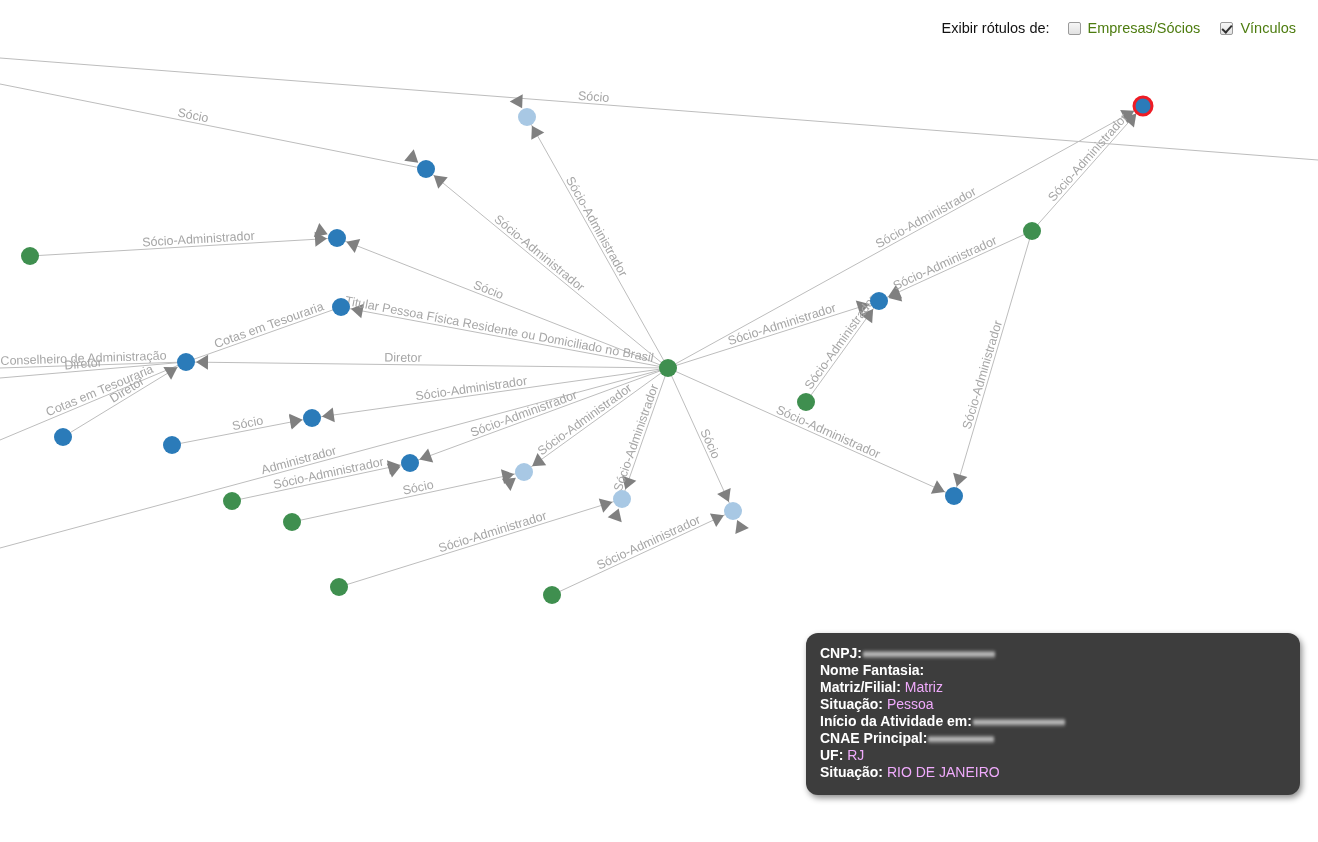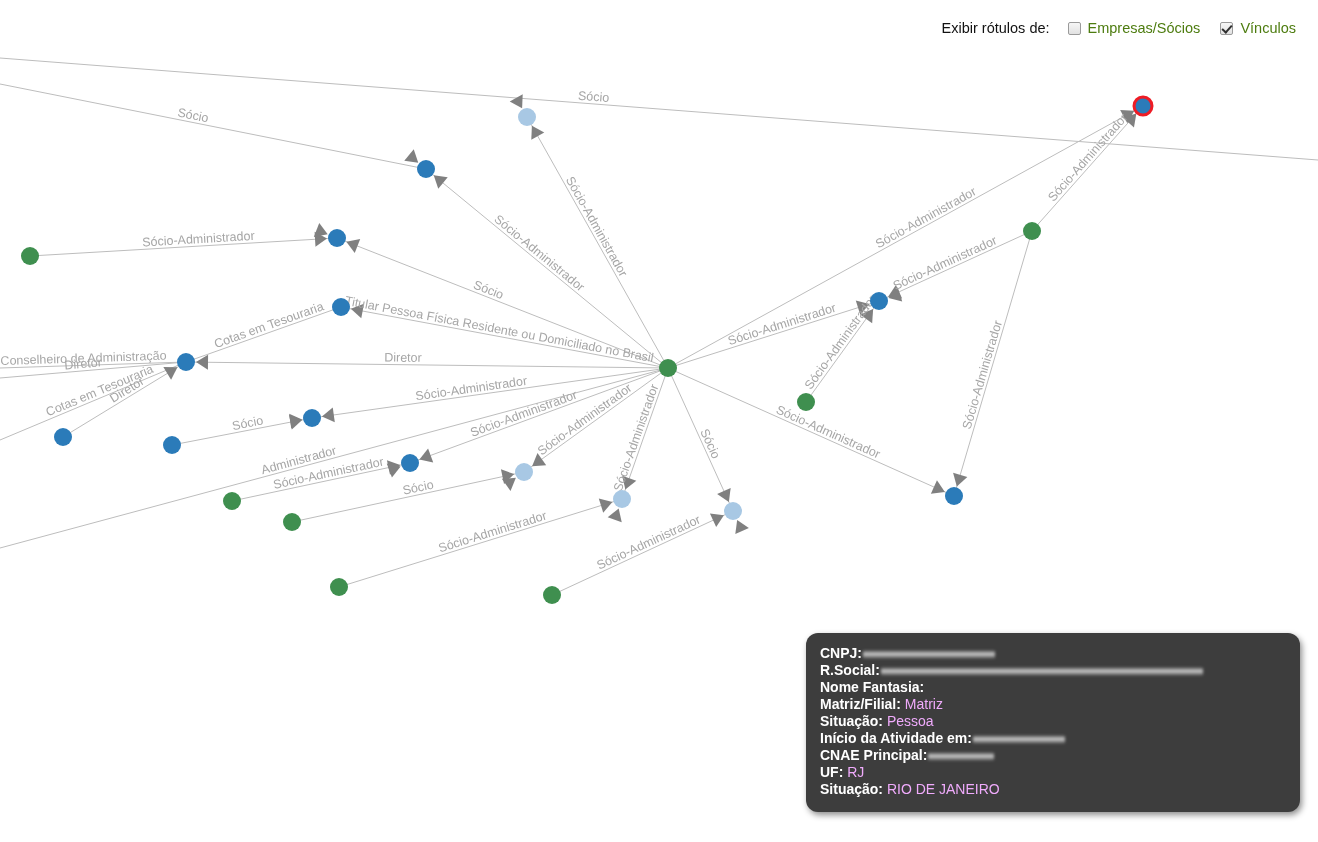--- a/index.html
+++ b/index.html
@@ -278,21 +278,20 @@
           <circle cx="954" cy="496" r="9" class="node-blue"></circle>
           <circle cx="1032" cy="231" r="9" class="node-green"></circle>
           <circle cx="1143" cy="106" r="9" class="node-sel"></circle>
         </g>
     </svg>
   </div>
 
   <div class="info-panel">
     <div id="info-rows">
         <div class="info-row"><span class="info-key">CNPJ:</span><span class="redact" style="width: 132px;"></span></div>
-        <div class="info-row"><span class="info-key">R.Social:</span><span class="redact" style="width: 322px;"></span></div>
         <div class="info-row"><span class="info-key">Nome Fantasia:</span></div>
         <div class="info-row"><span class="info-key">Matriz/Filial:</span><span class="info-val"> Matriz</span></div>
         <div class="info-row"><span class="info-key">Situação:</span><span class="info-val"> Pessoa</span></div>
         <div class="info-row"><span class="info-key">Início da Atividade em:</span><span class="redact" style="width: 92px;"></span></div>
         <div class="info-row"><span class="info-key">CNAE Principal:</span><span class="redact" style="width: 66px;"></span></div>
         <div class="info-row"><span class="info-key">UF:</span><span class="info-val"> RJ</span></div>
         <div class="info-row"><span class="info-key">Situação:</span><span class="info-val"> RIO DE JANEIRO</span></div>
       </div>
   </div>
 

